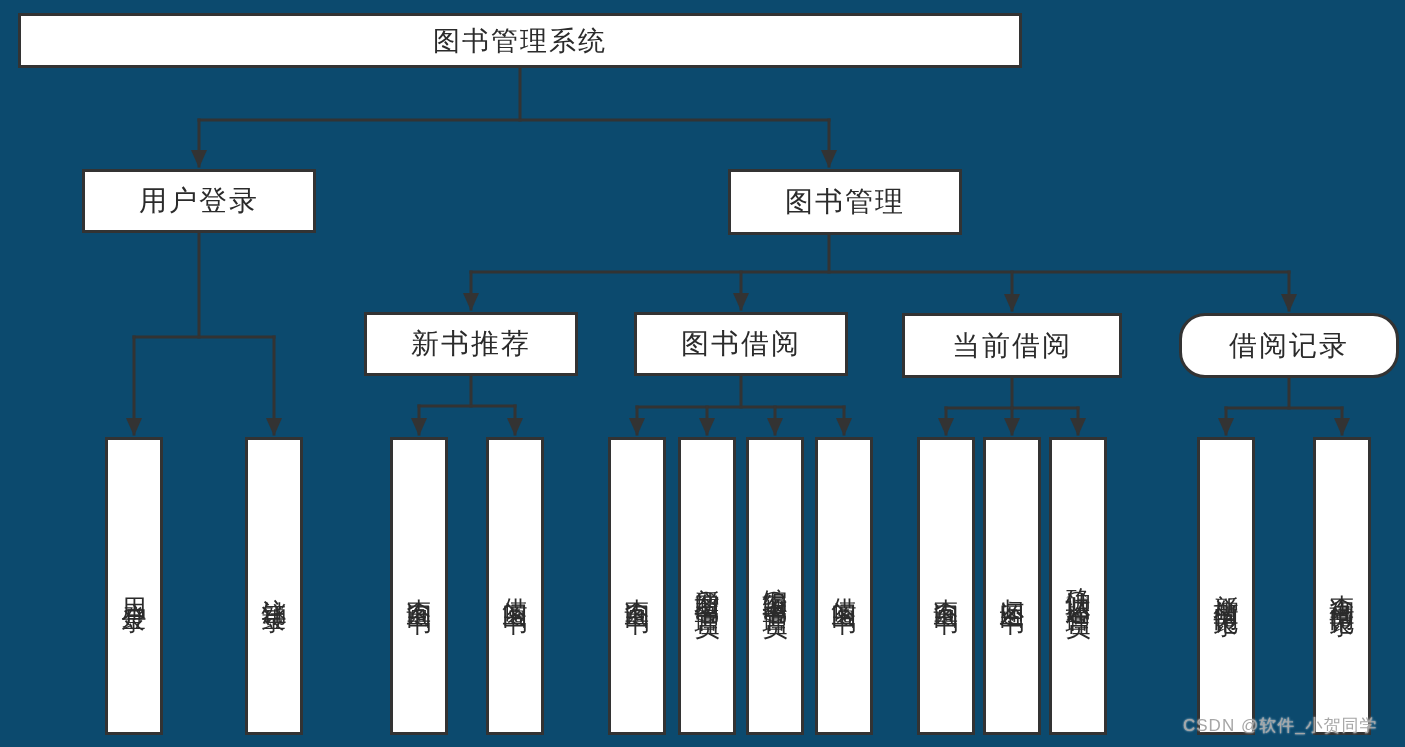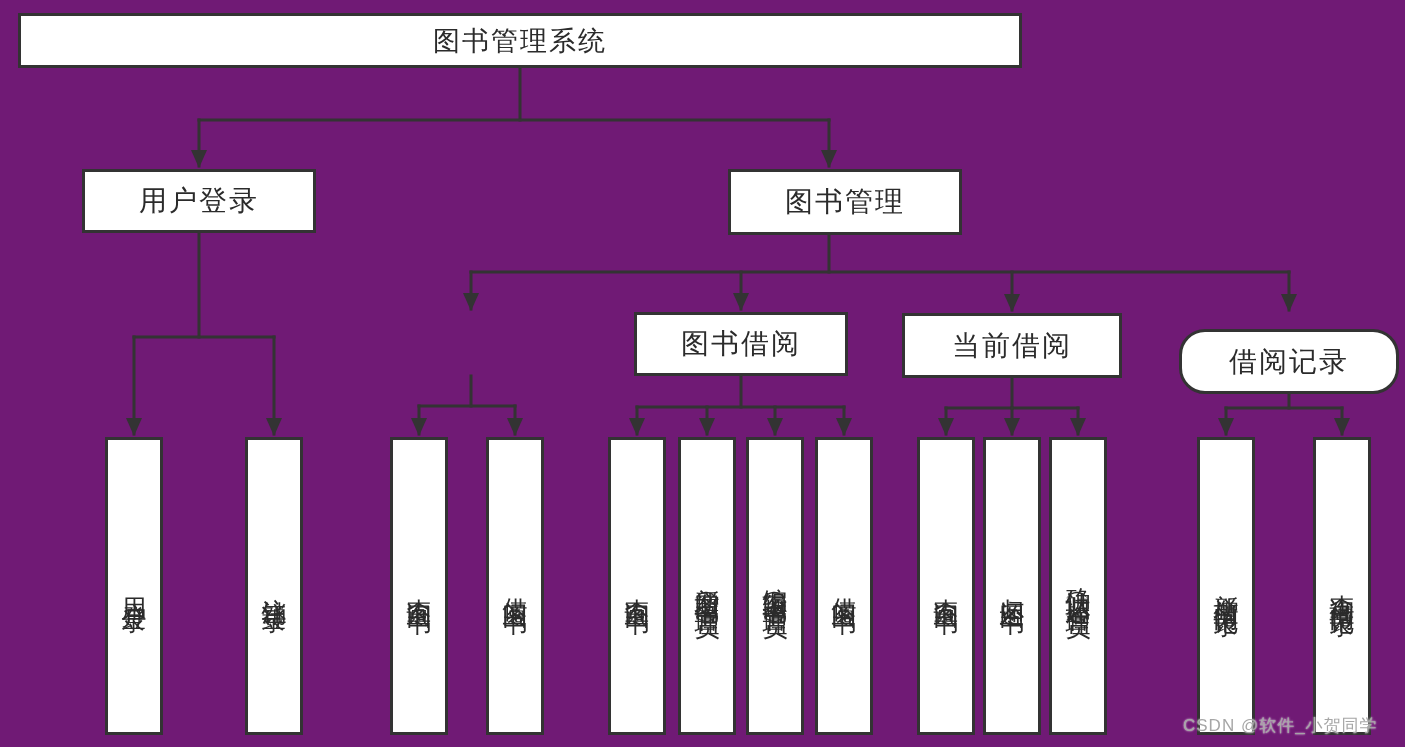--- a/index.html
+++ b/index.html
@@ -10,21 +10,21 @@
     --watermark: #a6a6a6;
   }
   * { margin: 0; padding: 0; box-sizing: border-box; }
   html, body { background: #ffffff; }
   body { font-family: "Liberation Sans", "DejaVu Sans", sans-serif; }
 
   .canvas {
     position: relative;
     width: 1405px;
     height: 747px;
-    background: #701a75;
+    background: #0c4a6e;
     overflow: hidden;
   }
 
   svg.wires {
     position: absolute;
     left: 0; top: 0;
     width: 1405px; height: 747px;
     pointer-events: none;
   }
   .edge {
@@ -63,21 +63,21 @@
     white-space: nowrap;
   }
 
   
   #n-root   { left: 18px;   top: 13px;  width: 1004px; height: 55px; }
   #n-login  { left: 82px;   top: 169px; width: 234px;  height: 64px; }
   #n-mgmt   { left: 728px;  top: 169px; width: 234px;  height: 66px; }
   #n-newrec { left: 364px;  top: 312px; width: 214px;  height: 64px; }
   #n-borrow { left: 634px;  top: 312px; width: 214px;  height: 64px; }
   #n-curr   { left: 902px;  top: 313px; width: 220px;  height: 65px; }
-  #n-rec    { left: 1179px; top: 329px; width: 220px;  height: 65px; border-radius: 26px; }
+  #n-rec    { left: 1179px; top: 313px; width: 220px;  height: 65px; border-radius: 26px; }
 
   
   #l-user    { left: 105px;  }
   #l-logout  { left: 245px;  }
   #l-nbrq    { left: 390px;  }
   #l-nbrb    { left: 486px;  }
   #l-bbq     { left: 608px;  }
   #l-bbadd   { left: 678px;  }
   #l-bbedit  { left: 746px;  }
   #l-bbb     { left: 815px;  }
@@ -169,20 +169,23 @@
     <span>图书管理系统</span>
   </div>
 
   <div class="node branch" id="n-login">
     <span>用户登录</span>
   </div>
   <div class="node branch" id="n-mgmt">
     <span>图书管理</span>
   </div>
 
+  <div class="node branch" id="n-newrec">
+    <span>新书推荐</span>
+  </div>
   <div class="node branch" id="n-curr">
     <span>当前借阅</span>
   </div>
   <div class="node branch" id="n-borrow">
     <span>图书借阅</span>
   </div>
   <div class="node branch" id="n-rec">
     <span>借阅记录</span>
   </div>
 

